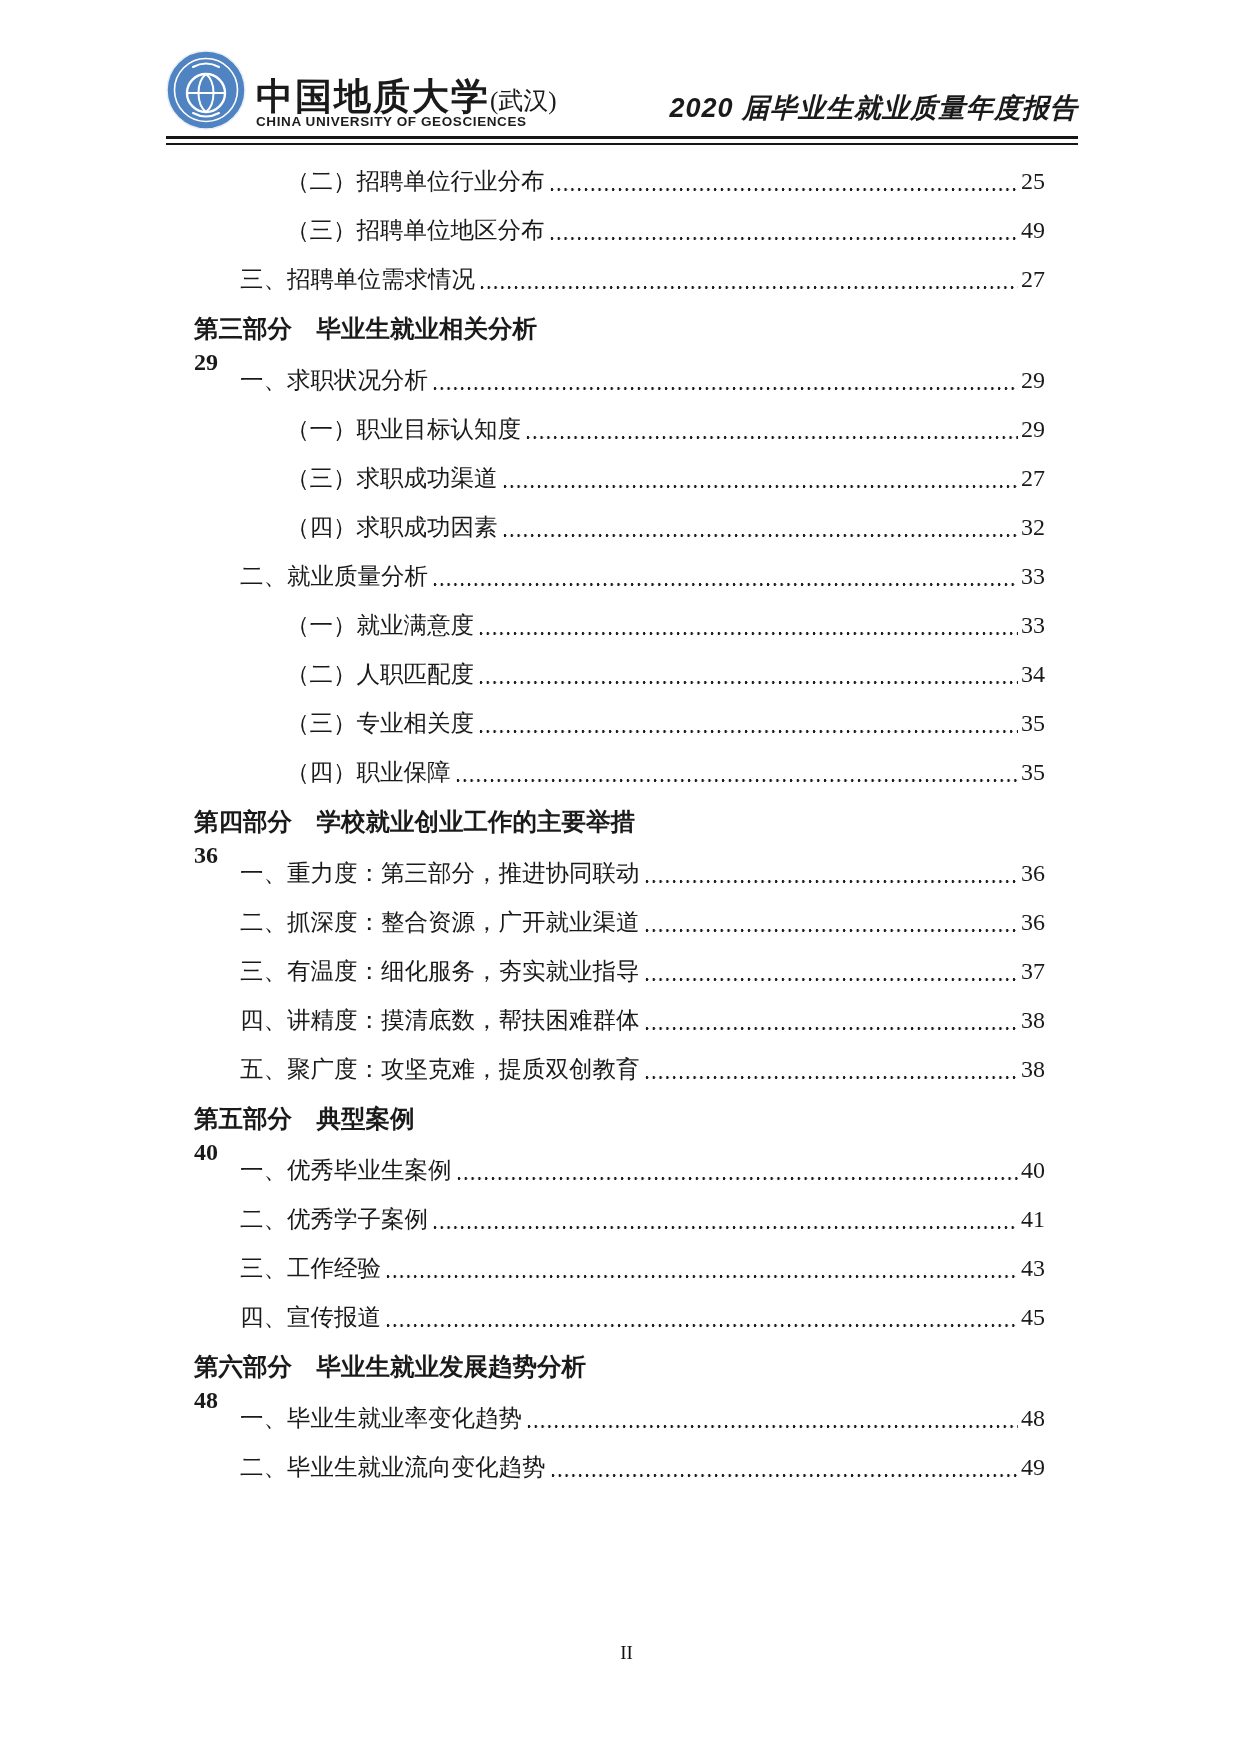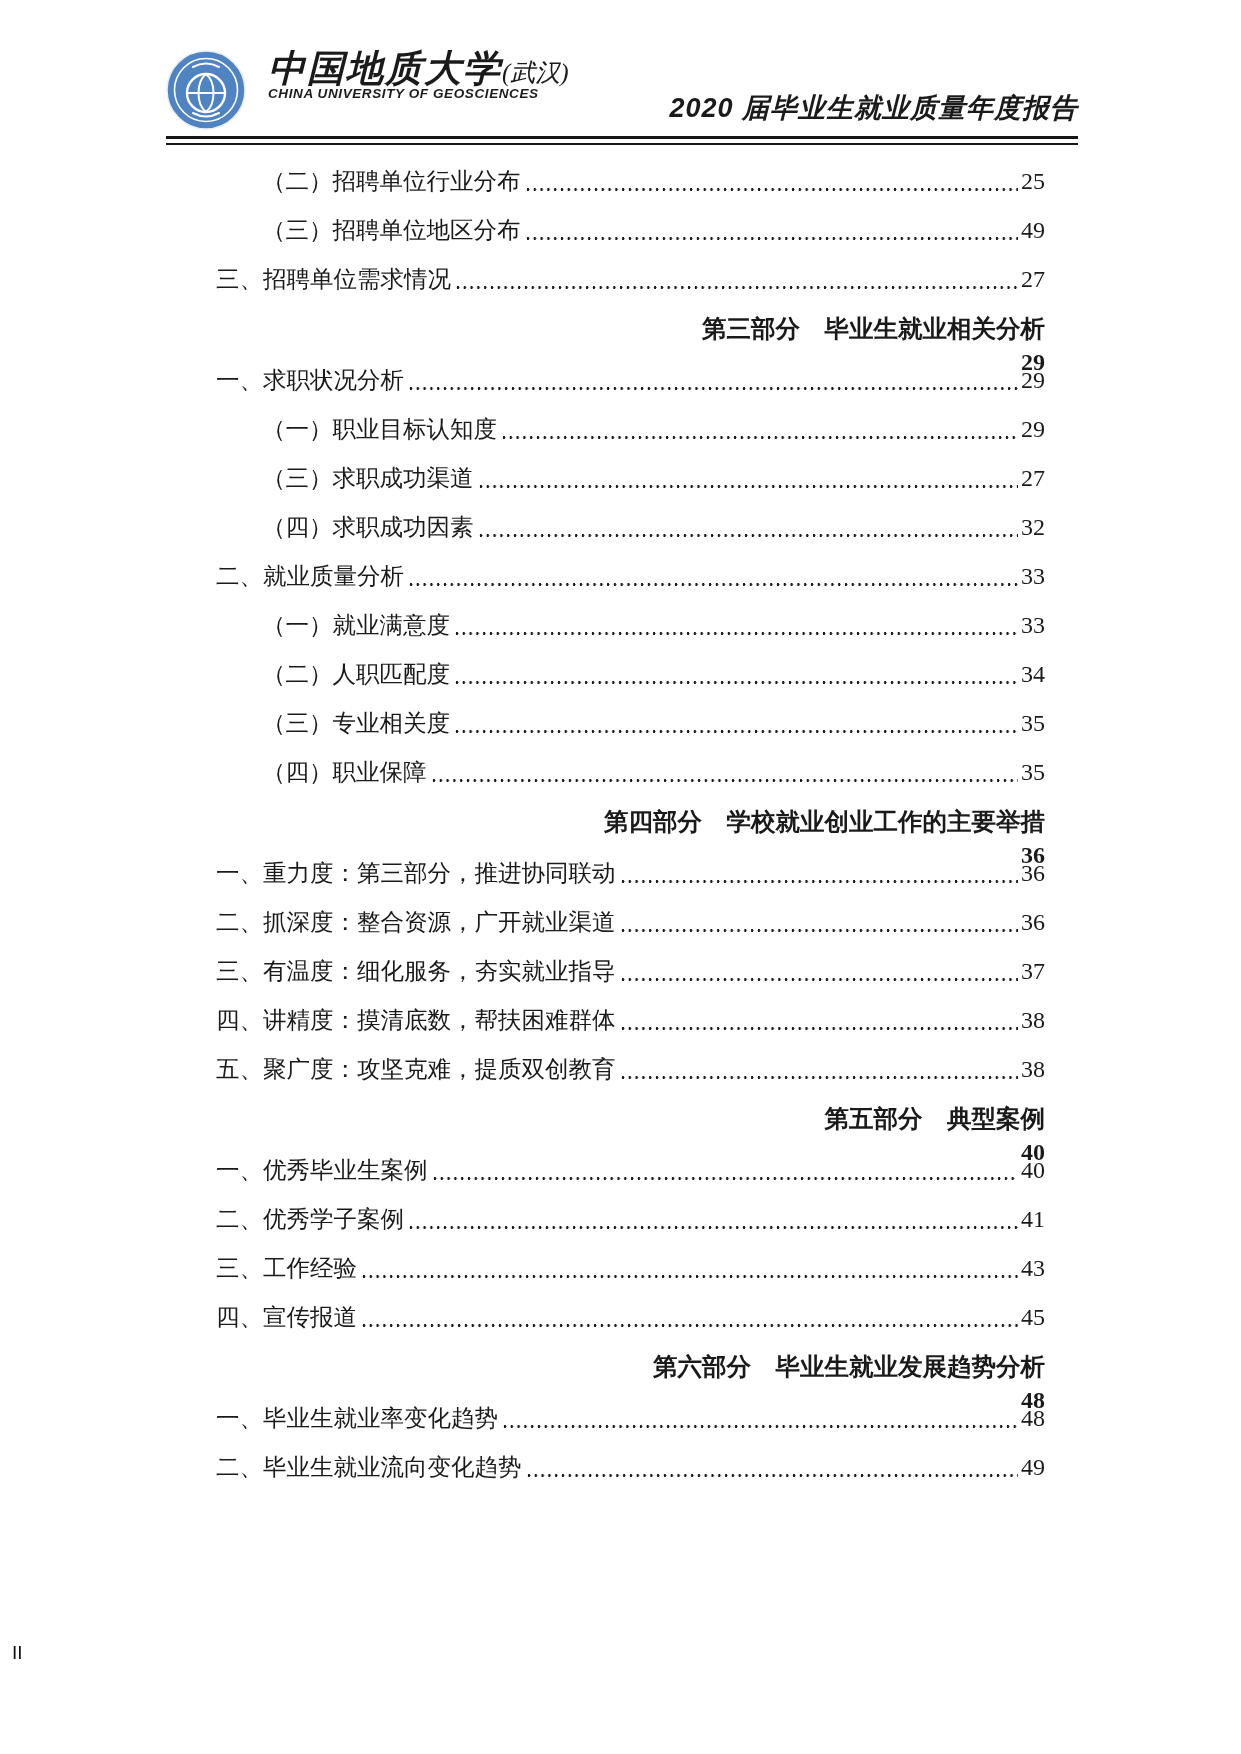--- a/index.html
+++ b/index.html
@@ -11,21 +11,21 @@
     font-family:"Liberation Serif","DejaVu Serif",serif;
     color:#1a1a1a;
     overflow:hidden;
   }
 
   
   .header {
     display:flex; align-items:flex-end;
     padding:50px 163px 0 166px;
   }
-  .brand { display:flex; align-items:flex-start; gap:22px;font-style:italic; }
+  .brand { display:flex; align-items:flex-end; gap:10px; }
   .seal {
     width:80px; height:80px; flex:0 0 auto;
   }
   .brand-text { line-height:1; padding-bottom:2px; }
   .brand-zh {
     font-family:"Liberation Serif","DejaVu Serif",serif;
     font-weight:bold; font-size:37px; letter-spacing:2px;
     white-space:nowrap;
   }
   .brand-campus { font-size:25px; font-weight:normal; letter-spacing:0; }
@@ -47,26 +47,27 @@
     height:4px;
     border-top:3px solid #161616;
     border-bottom:2.5px solid #161616;
   }
 
   
   .toc {
     padding:22px 196px 0 170px;
   }
   .toc-row {
-    display:flex; align-items:flex-end;
+    display:flex; align-items:flex-start;
     height:29px;
     margin-bottom:20px;
     font-size:23.5px;
     line-height:29px;
     cursor:pointer;
+    margin-left:24px;
   }
   .toc-row.lvl1 { padding-left:46px; }
   .toc-row.lvl2 { padding-left:92px; }
   .toc-row.part {
     font-family:"Liberation Sans","DejaVu Sans",sans-serif;
     font-weight:bold; font-size:24.5px;
     margin-top:13px; margin-bottom:23px;flex-direction:column;
   }
   .toc-text { white-space:nowrap; }
   .leader {
@@ -85,22 +86,22 @@
   }
   .toc-page {
     font-family:"Liberation Serif","DejaVu Serif",serif;
     font-size:24px; white-space:nowrap;
   }
   .toc-row.part .toc-page { font-weight:bold; }
 
   
   .footer {
     position:absolute; left:12px; right:0; bottom:90px;
-    text-align:left;
-    font-family:Liberation Sans, sans-serif;
+    text-align:center;
+    font-family:Liberation Serif, serif;
     font-size:19px; color:#111;
   }
 </style>
 </head>
 <body>
 
 <div class="page">
 
   <div class="header">
     <div class="brand">

